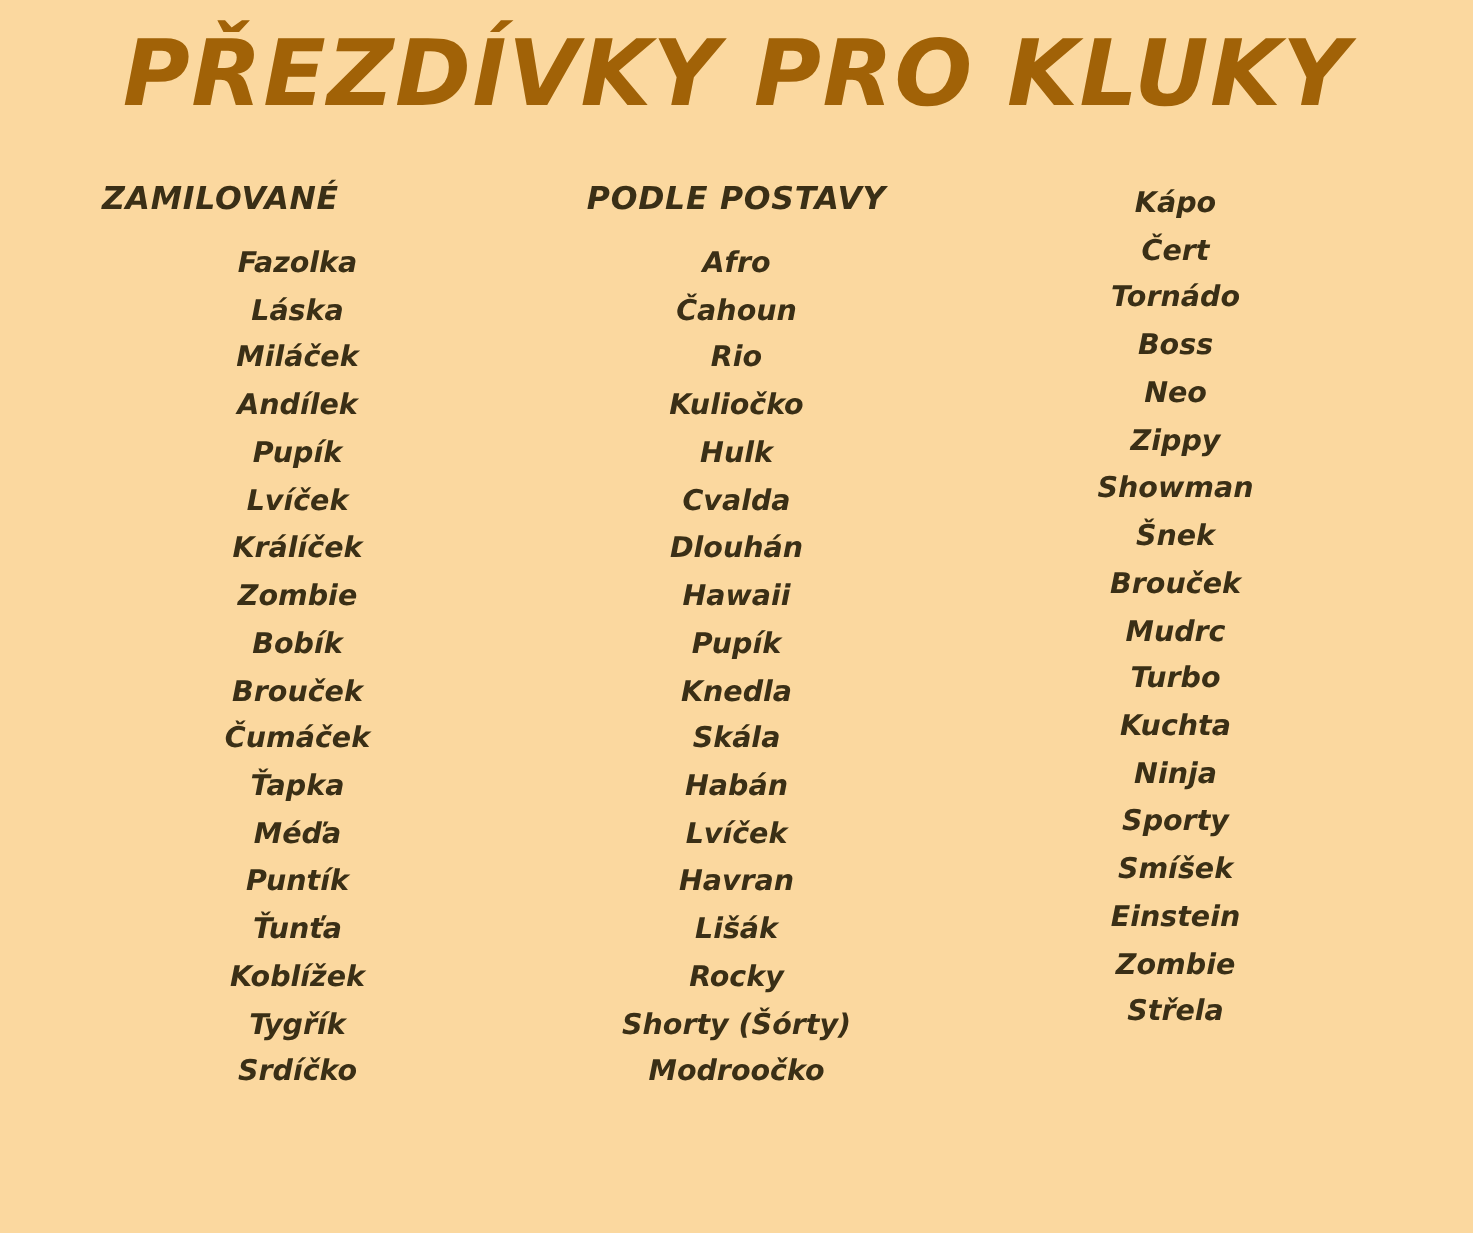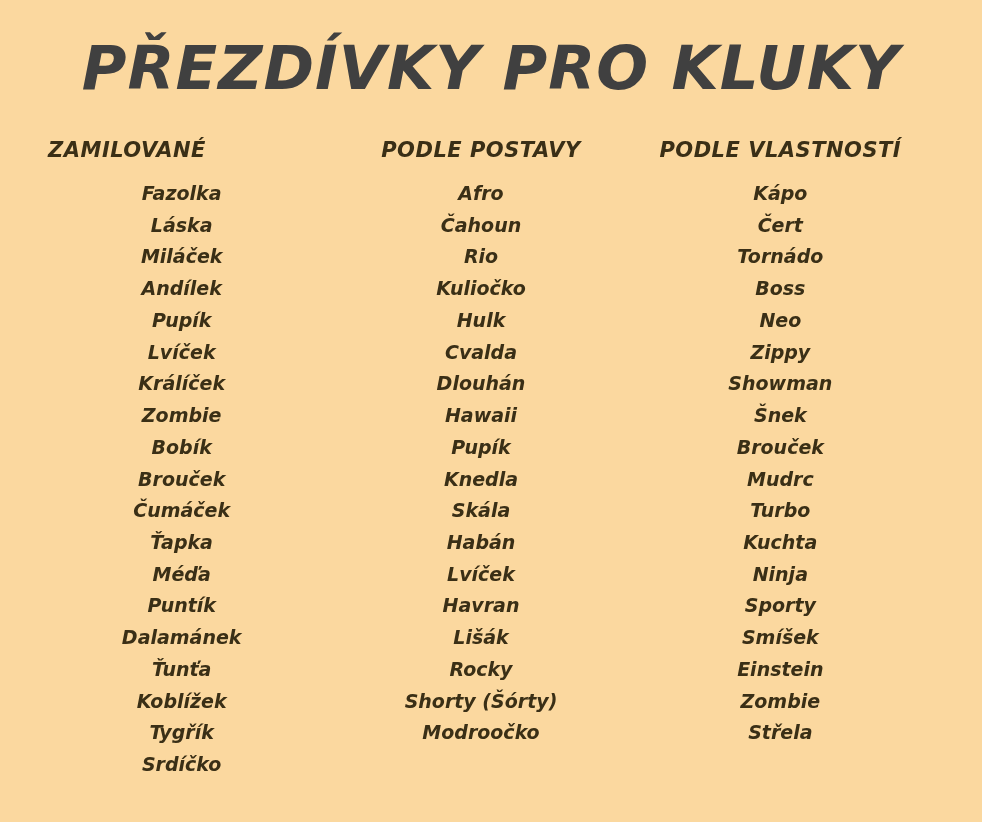--- a/index.html
+++ b/index.html
@@ -19,31 +19,31 @@
     height: 822px;
     box-sizing: border-box;
   }
   .title {
     text-align: center;
     font-family: "DejaVu Sans", sans-serif;
     font-weight: bold;
     font-style: italic;
     font-size: 61px;
     letter-spacing: 1px;
-    color: #404040;
+    color: #a16207;
     margin: 0;
-    padding-top: 36px;
+    padding-top: 18px;
     line-height: 1.05;
     white-space: nowrap;
   }
   .columns {
     display: flex;
     flex-direction: row;
     justify-content: space-between;
-    padding: 38px 52px 0 32px;
+    padding: 38px 52px 0 52px;
     box-sizing: border-box;
   }
   .column {
     width: 300px;
     display: flex;
     flex-direction: column;
     align-items: center;
   }
   .col-heading {
     font-family: "DejaVu Sans", sans-serif;
@@ -86,21 +86,20 @@
       <div class="item">Pupík</div>
       <div class="item">Lvíček</div>
       <div class="item">Králíček</div>
       <div class="item">Zombie</div>
       <div class="item">Bobík</div>
       <div class="item">Brouček</div>
       <div class="item">Čumáček</div>
       <div class="item">Ťapka</div>
       <div class="item">Méďa</div>
       <div class="item">Puntík</div>
-      <div class="item">Dalamánek</div>
       <div class="item">Ťunťa</div>
       <div class="item">Koblížek</div>
       <div class="item">Tygřík</div>
       <div class="item">Srdíčko</div>
     </div>
 
     <div class="column">
       <div class="col-heading">PODLE POSTAVY</div>
       <div class="item">Afro</div>
       <div class="item">Čahoun</div>
@@ -116,21 +115,20 @@
       <div class="item">Habán</div>
       <div class="item">Lvíček</div>
       <div class="item">Havran</div>
       <div class="item">Lišák</div>
       <div class="item">Rocky</div>
       <div class="item">Shorty (Šórty)</div>
       <div class="item">Modroočko</div>
     </div>
 
     <div class="column">
-      <div class="col-heading">PODLE VLASTNOSTÍ</div>
       <div class="item">Kápo</div>
       <div class="item">Čert</div>
       <div class="item">Tornádo</div>
       <div class="item">Boss</div>
       <div class="item">Neo</div>
       <div class="item">Zippy</div>
       <div class="item">Showman</div>
       <div class="item">Šnek</div>
       <div class="item">Brouček</div>
       <div class="item">Mudrc</div>

